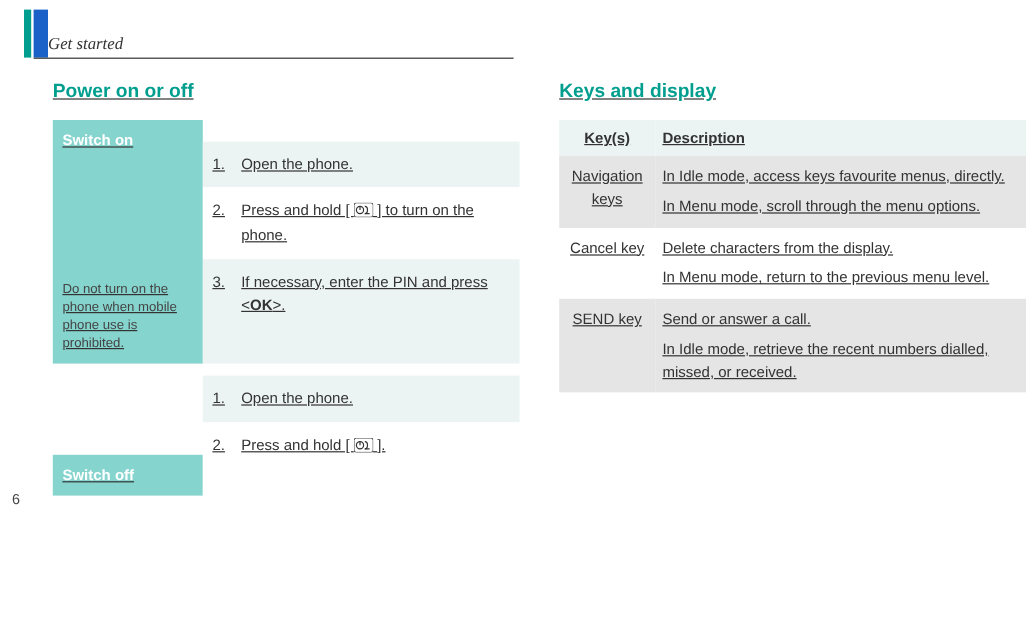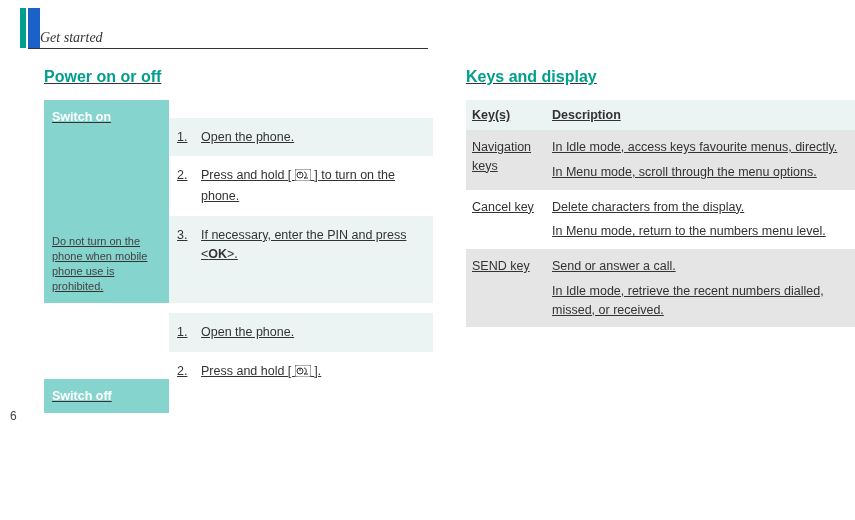--- a/index.html
+++ b/index.html
@@ -133,20 +133,21 @@
     font-weight: bold;
   }
   .ktable td {
     padding: 8px 6px;
     vertical-align: top;
     line-height: 1.5;
   }
   .ktable tr.alt { background: #e5e5e5; }
   .ktable .kcol {
     width: 80px;
+    text-align: center;
   }
   .page-number {
     position: absolute;
     left: 10px;
     bottom: 10px;
     font-size: 12px;
     color: #444;
   }
 </style>
 </head>
@@ -246,21 +247,21 @@
           <td class="kcol">Navigation keys</td>
           <td>
             <div>In Idle mode, access keys favourite menus, directly.</div>
             <div style="margin-top:6px">In Menu mode, scroll through the menu options.</div>
           </td>
         </tr>
         <tr>
           <td class="kcol">Cancel key</td>
           <td>
             <div>Delete characters from the display.</div>
-            <div style="margin-top:6px">In Menu mode, return to the numbers menu level.</div>
+            <div style="margin-top:6px">In Menu mode, return to the previous menu level.</div>
           </td>
         </tr>
         <tr class="alt">
           <td class="kcol">SEND key</td>
           <td>
             <div>Send or answer a call.</div>
             <div style="margin-top:6px">In Idle mode, retrieve the recent numbers dialled, missed, or received.</div>
           </td>
         </tr>
       </tbody>

